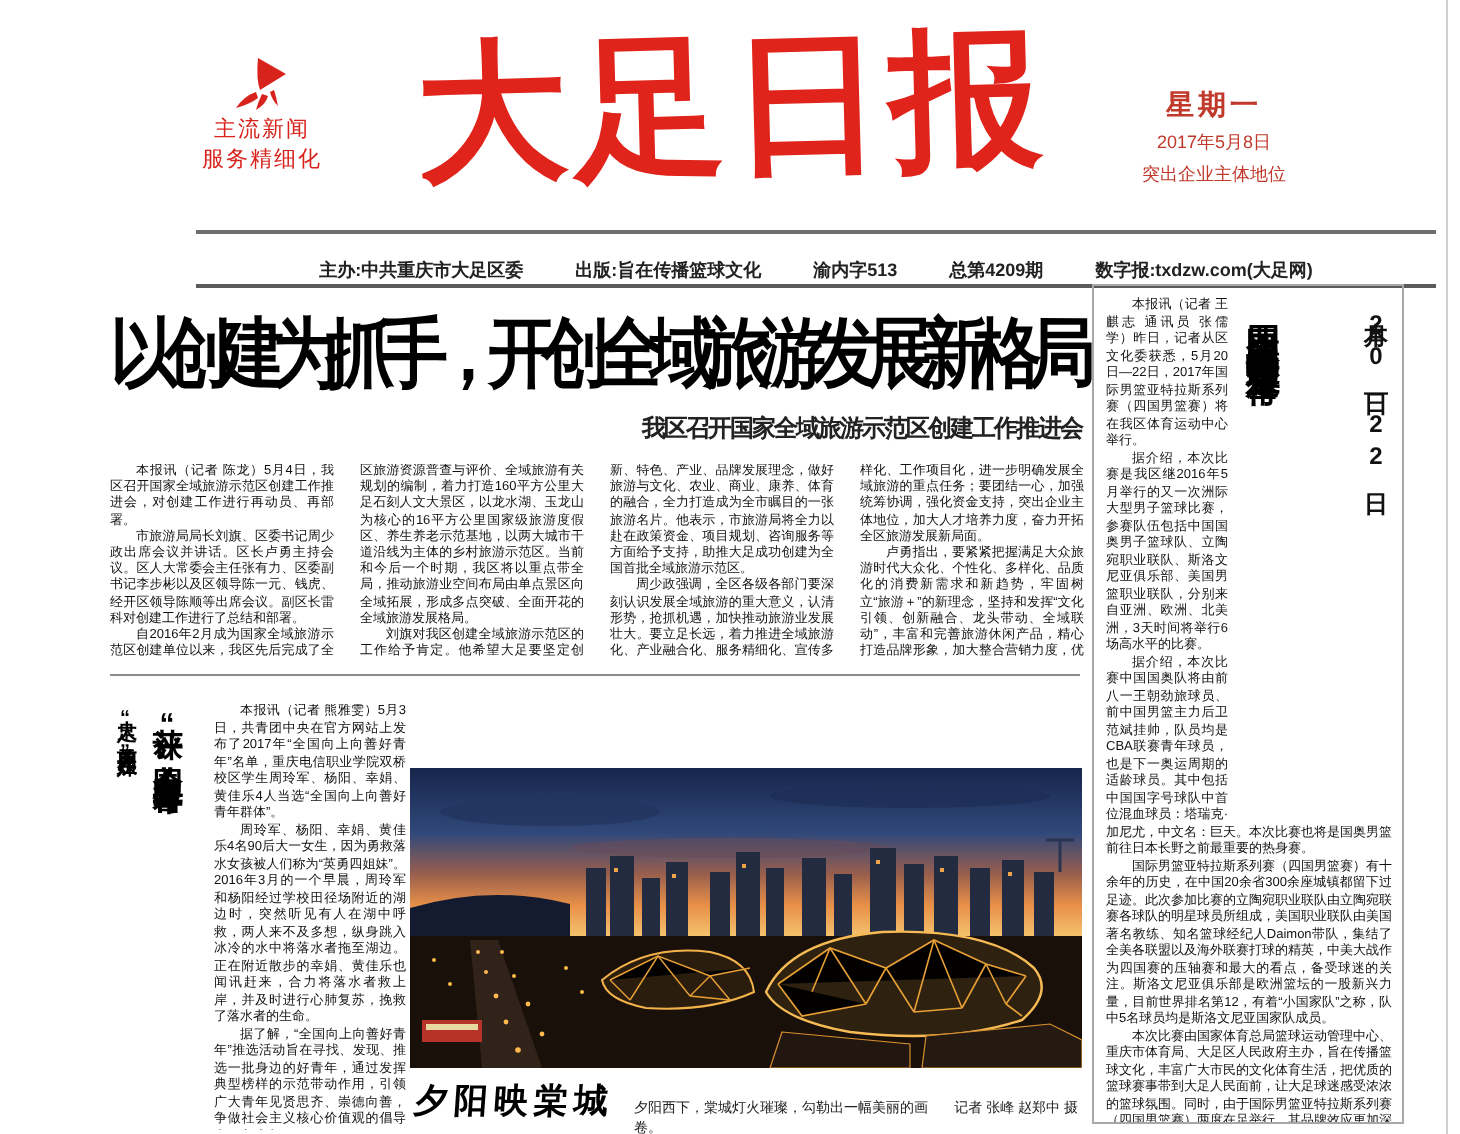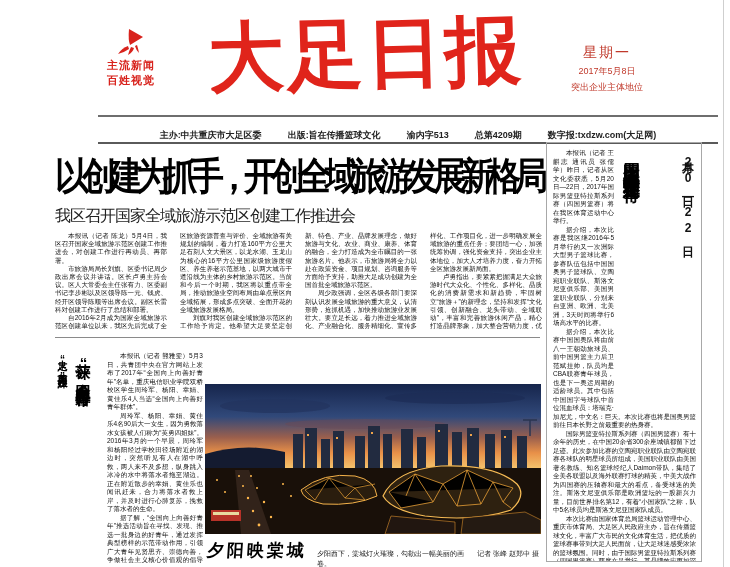--- a/index.html
+++ b/index.html
@@ -6,46 +6,46 @@
   html,body { background:#ffffff; }
   .page {
     position:relative; width:730px; height:567px; background:#fff; overflow:hidden;
     font-family:"Liberation Sans","DejaVu Sans",sans-serif; color:#1a1a1a;
   }
   .page-edge { position:absolute; right:6px; top:0; bottom:0; width:1px; background:#cfcfcf; }
 
   
   .logo-block { position:absolute; left:100px; top:28px; width:62px; text-align:center; }
   .logo-block svg { display:block; margin:0 auto 2px auto; }
-  .tagline { font-size:11px; font-weight:bold; color:#d8231d; line-height:15px; letter-spacing:1px; }
+  .tagline { font-size:11px; font-weight:normal; color:#d8231d; line-height:15px; letter-spacing:1px; }
   .paper-title {
     position:absolute; left:196px; top:2px; width:340px; height:108px;
     text-align:center; font-size:76px; line-height:104px; font-weight:900;
     color:#e0241b; letter-spacing:3px; transform:rotate(-1.5deg); white-space:nowrap;
   }
   .date-block { position:absolute; right:68px; top:44px; width:110px; text-align:center; color:#c0392b; }
-  .weekday { font-size:14px; font-weight:normal; letter-spacing:2px; }
+  .weekday { font-size:14px; font-weight:bold; letter-spacing:2px; }
   .gdate, .ldate { font-size:9px; font-weight:normal; margin-top:3px; }
 
   .info-bar {
     position:absolute; top:115px; left:98px; width:620px; height:29px;
     border-top:2px solid #6e6e6e; border-bottom:2px solid #5a5a5a;
     display:flex; justify-content:center; align-items:flex-end; gap:26px;
     font-size:9px; font-weight:bold; color:#222; white-space:nowrap;
   }
 
   
   .lead-headline {
     position:absolute; top:154px; left:52px; width:492px; text-align:center;
     font-size:34px; font-weight:900; letter-spacing:-7px; color:#000; white-space:nowrap;
     transform:scaleY(1.12);
   }
   .lead-deck {
-    position:absolute; top:206px; left:55px; width:486px; text-align:left;
-    font-size:16px; letter-spacing:-1px; color:#222; font-weight:400; white-space:nowrap;
+    position:absolute; top:206px; left:55px; width:486px; text-align:right;
+    font-size:12px; letter-spacing:-1px; color:#222; font-weight:700; white-space:nowrap;
   }
   .lead-body {
     position:absolute; top:232px; left:55px; width:487px; height:101px;
     column-count:4; column-gap:13px; column-fill:auto;
     font-size:6.5px; line-height:8.2px; text-align:justify; overflow:hidden; color:#111;
   }
   .lead-body p, .rs-body p, .ls-body p { text-indent:2em; margin:0; }
 
   .section-rule { position:absolute; top:337px; left:55px; width:485px; height:0; border-top:1px solid #8a8a8a; }
 
@@ -94,21 +94,21 @@
   <div class="page-edge"></div>
 
   <div class="logo-block">
     <svg width="30" height="28" viewBox="0 0 30 28">
       <path d="M13 1 L27 9 L14 17 Q12 12 13 1 Z" fill="#d8231d"></path>
       <path d="M12 18 Q6 20 2 26 Q9 24 13 21 Z" fill="#d8231d"></path>
       <path d="M15 19 Q13 23 12 27 Q17 24 18 20 Z" fill="#d8231d"></path>
       <path d="M19 18 Q20 22 23 25 Q22 20 21 17 Z" fill="#d8231d"></path>
     </svg>
     <div class="tagline">主流新闻</div>
-    <div class="tagline">百姓视觉</div>
+    <div class="tagline">服务精细化</div>
   </div>
 
   <h1 class="paper-title">大足日报</h1>
 
   <div class="date-block">
     <div class="weekday">星期一</div>
     <div class="gdate">2017年5月8日</div>
     <div class="ldate">突出企业主体地位</div>
   </div>
 

